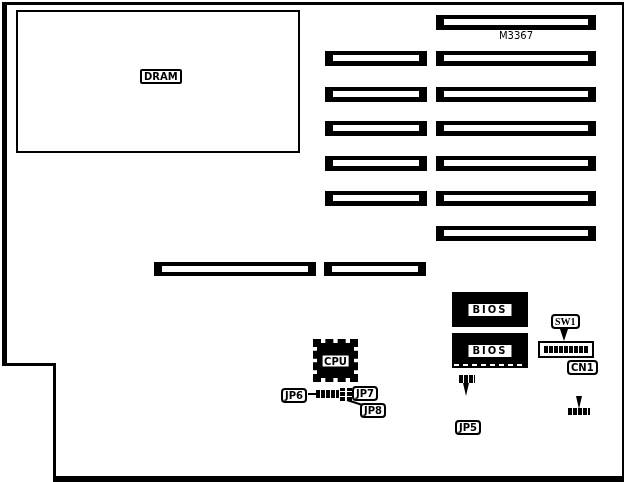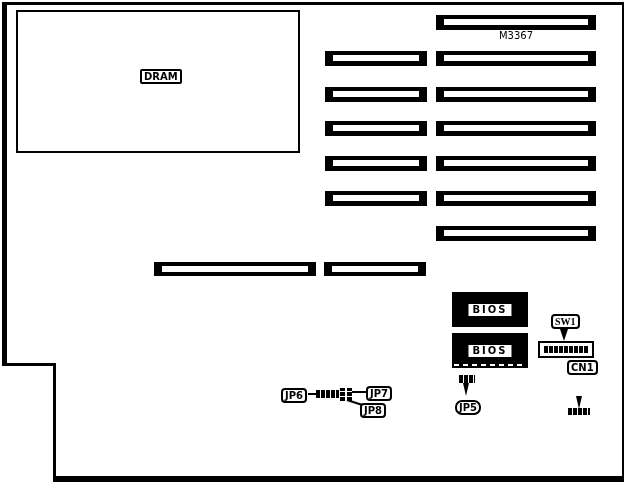--- a/index.html
+++ b/index.html
@@ -96,27 +96,31 @@
   <div class="dip">
     <div class="dip-bars"></div>
   </div>
 
   <div class="lbl" style="left:567px;top:360px;">CN1</div>
   <div class="tri-thin" style="left:576px;top:396px;"></div>
   <div class="strip" style="left:568px;top:408px;width:22px;height:7px;"></div>
 
   <div class="strip" style="left:459px;top:375px;width:16px;height:8px;"></div>
   <div class="tri-thin" style="left:463px;top:383px;"></div>
-  <div class="lbl" style="left:455px;top:400px;border-radius:7px;">JP5</div>
+  <div class="lbl" style="left:455px;top:420px;">JP5</div>
 
+  <div class="cpu">
+    <div class="cpu-core"></div>
+    <div class="lbl sq center-lbl">CPU</div>
+  </div>
 
 
   <div class="lbl" style="left:281px;top:388px;">JP6</div>
   <div class="line" style="left:308px;top:393px;width:9px;height:2px;"></div>
   <div class="strip" style="left:316px;top:390px;width:23px;height:8px;"></div>
 
   <div class="pingrid" style="left:340px;top:388px;width:12px;height:14px;"></div>
   <div class="line" style="left:352px;top:391px;width:14px;height:2px;"></div>
-  <div class="lbl" style="left:366px;top:386px;">JP7</div>
+  <div class="lbl" style="left:352px;top:386px;">JP7</div>
   <div class="line" style="left:347px;top:399px;width:17px;height:2px;transform:rotate(18deg);transform-origin:left center;"></div>
   <div class="lbl" style="left:360px;top:403px;text-align:center;">JP8</div>
 
 </div>
 
 </body></html>

